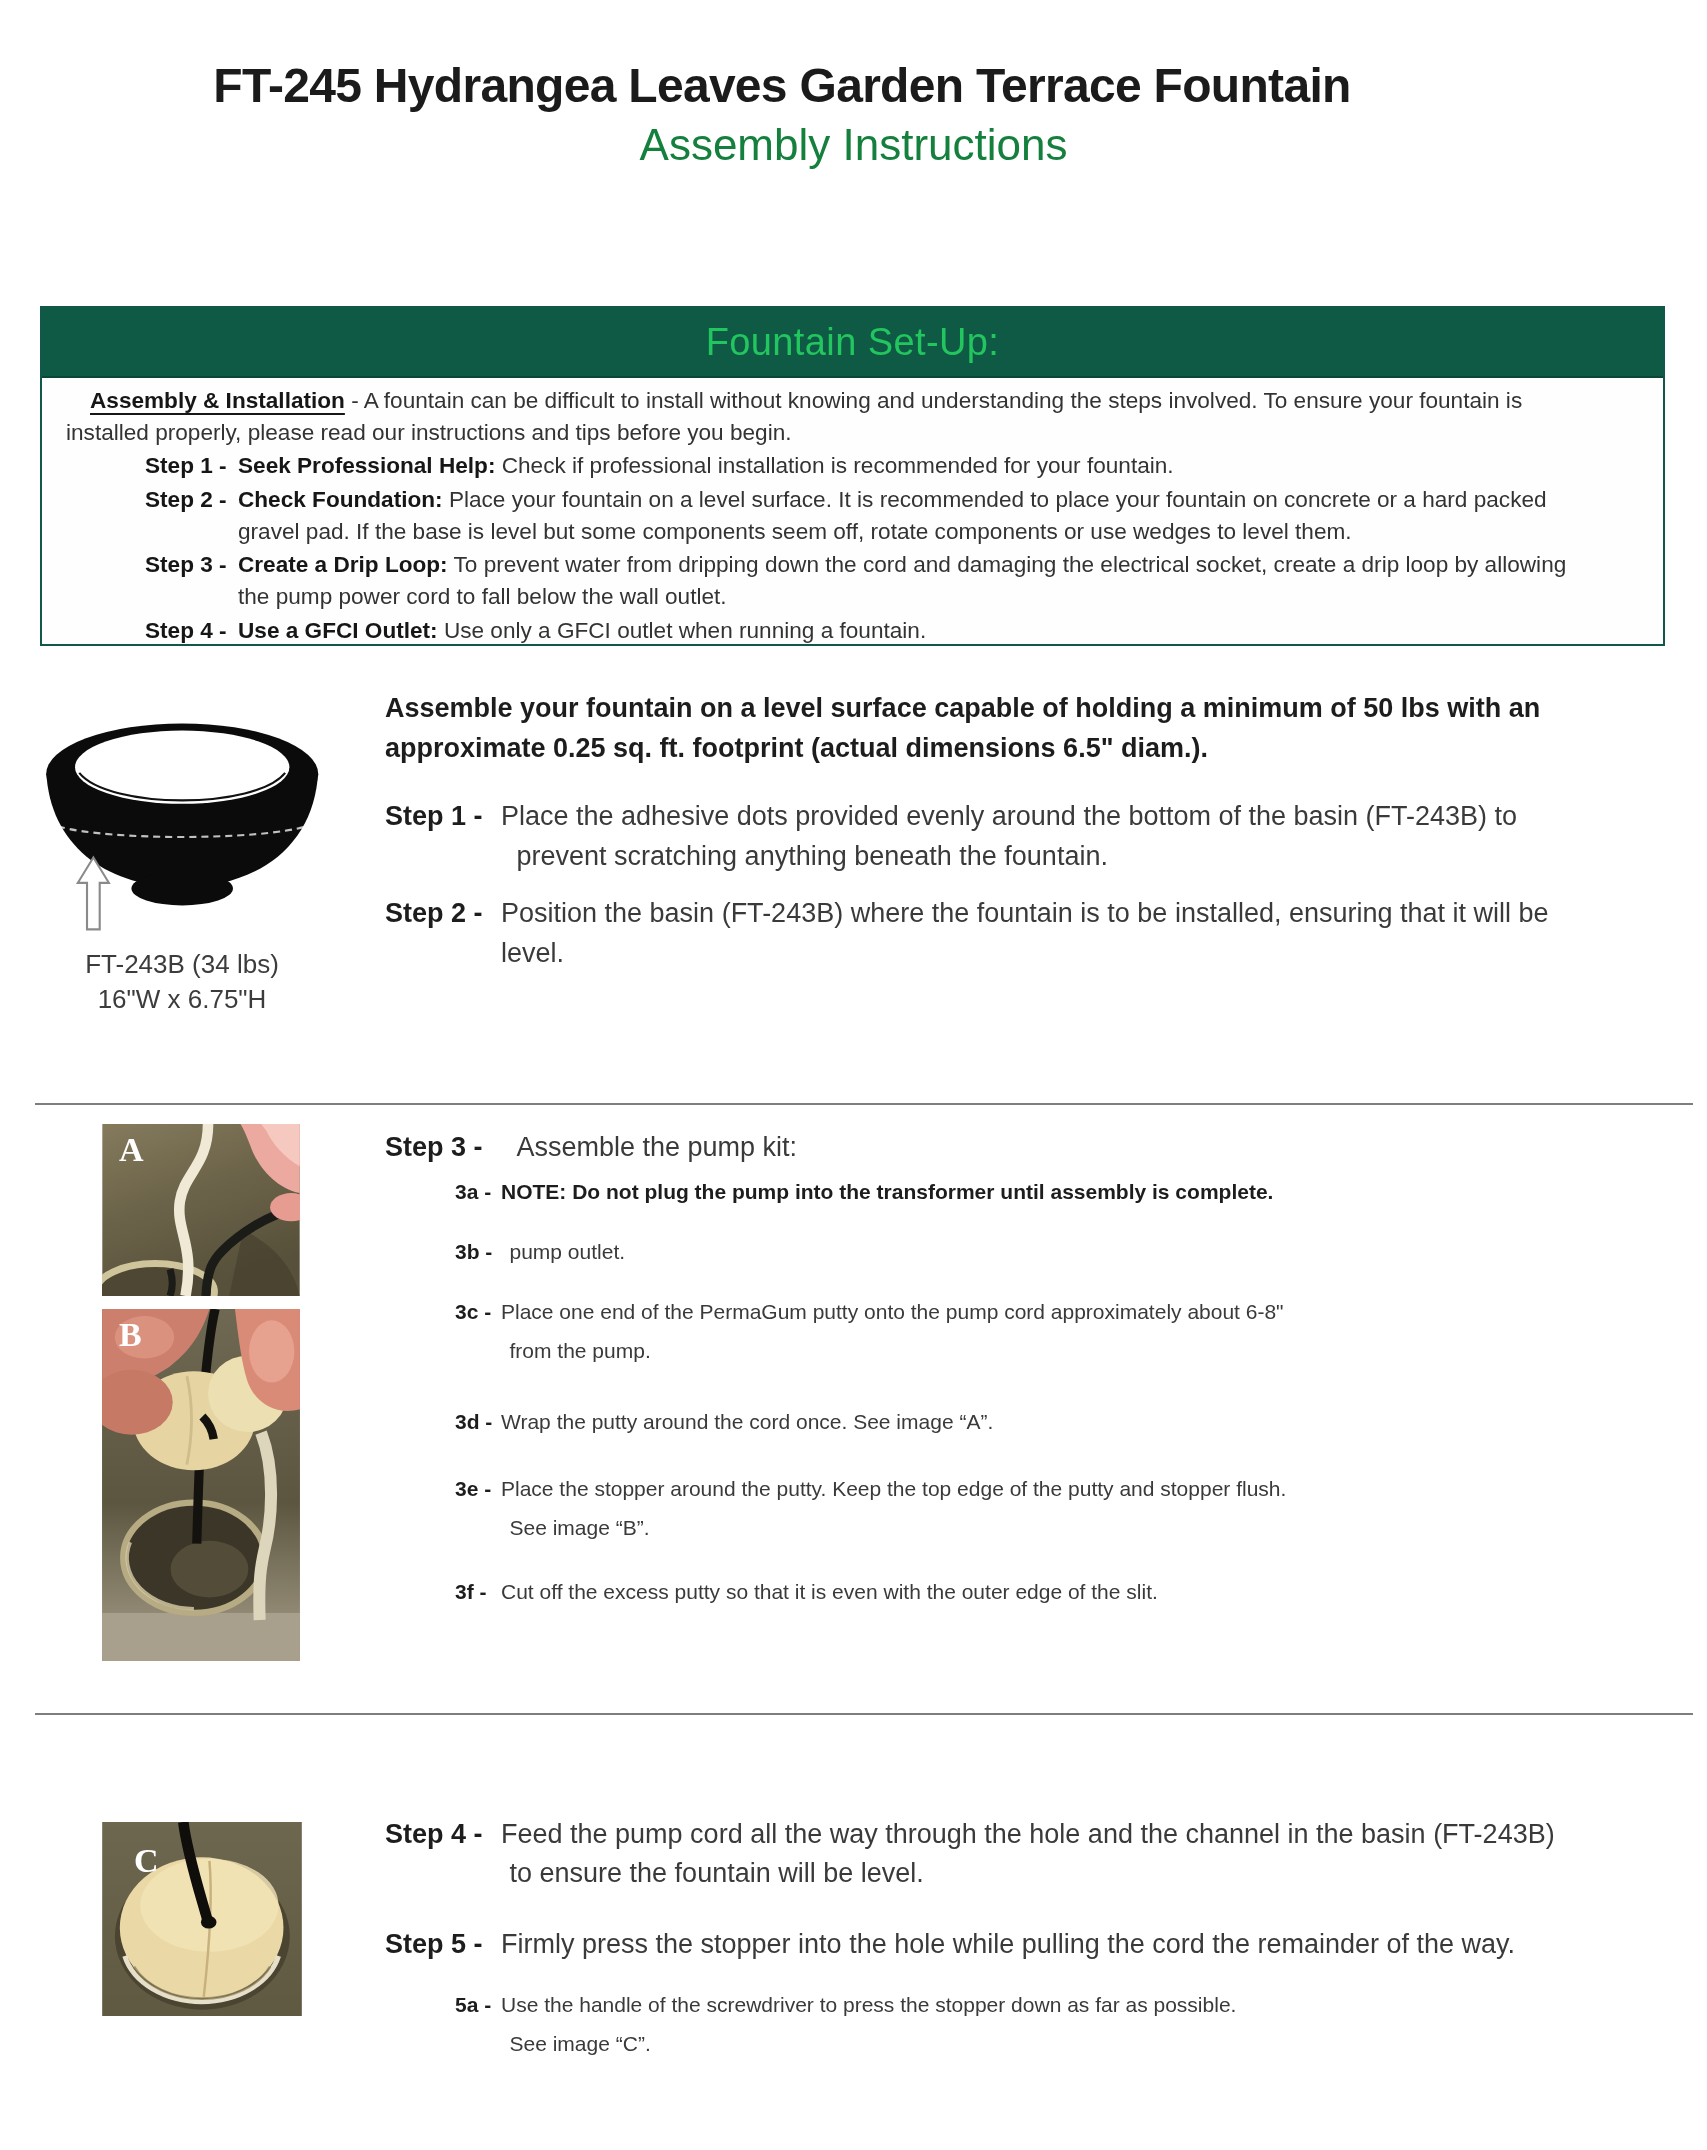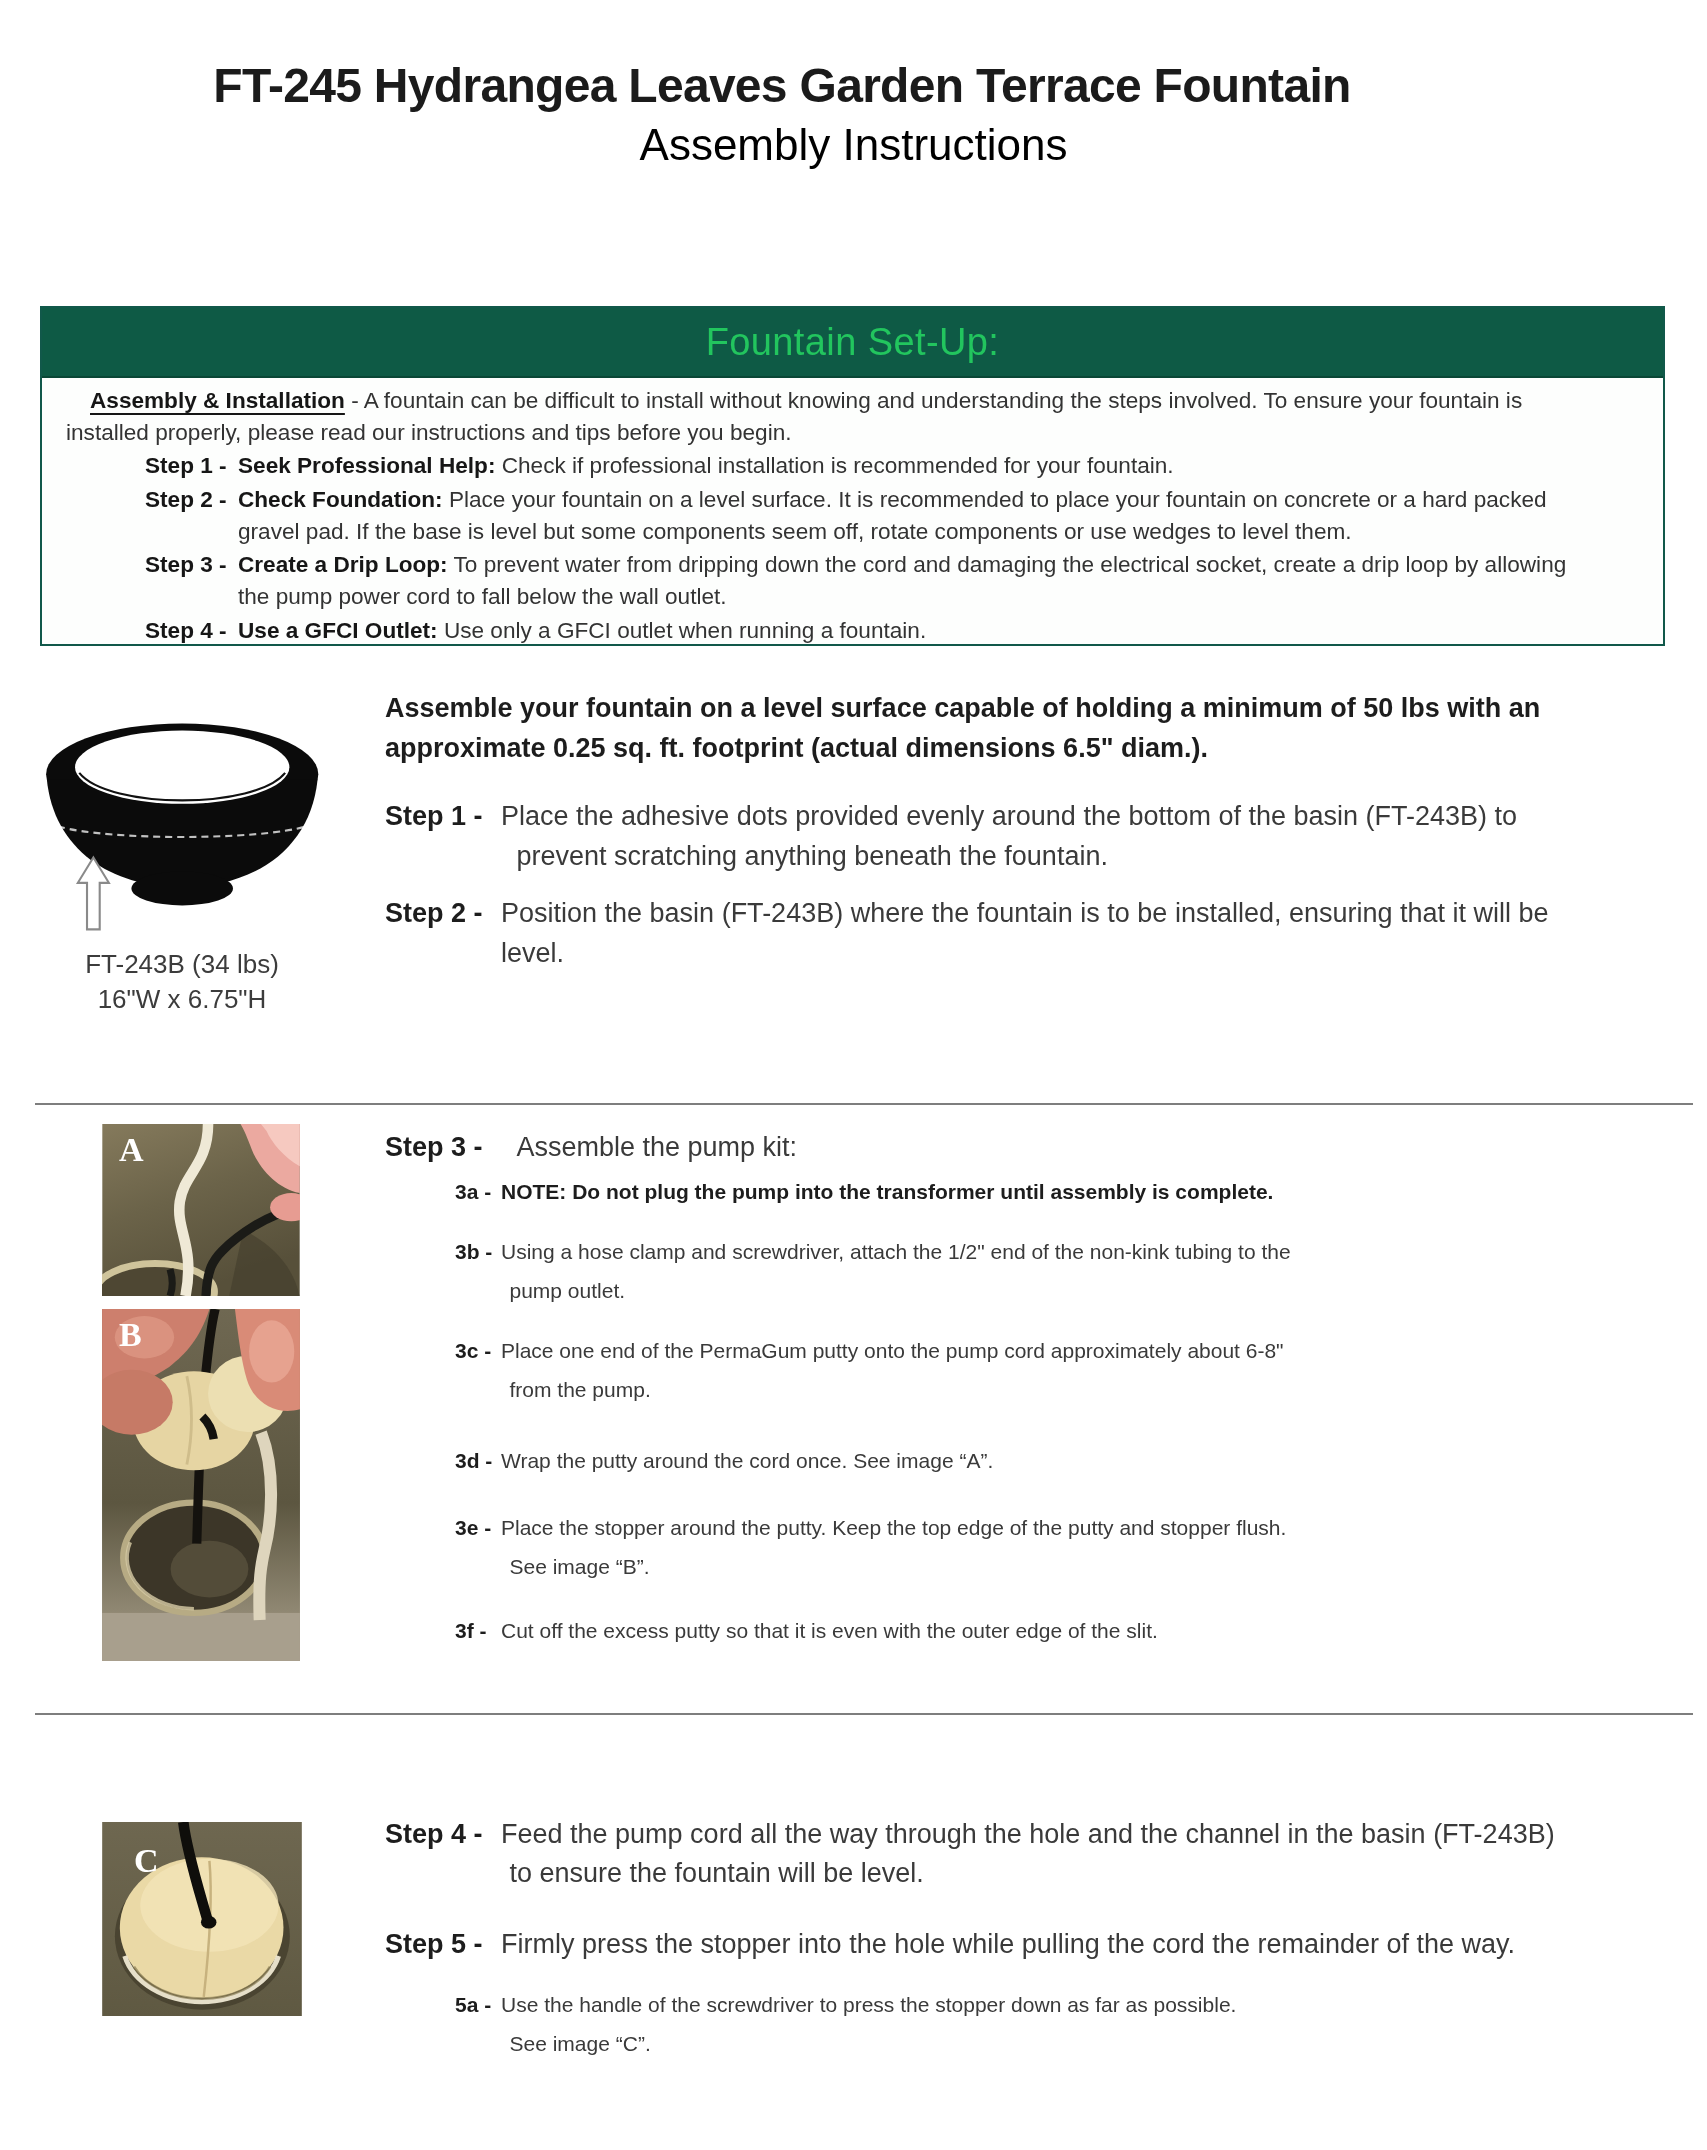--- a/index.html
+++ b/index.html
@@ -3,21 +3,21 @@
 <meta charset="utf-8">
 <style>
   html,body{margin:0;padding:0;background:#ffffff;}
   .page{position:relative;width:1707px;height:2151px;background:#ffffff;
         font-family:"Liberation Sans",sans-serif;color:#383838;overflow:hidden;}
 
   
   .doc-title{position:absolute;top:58px;left:0;width:1564px;text-align:center;
              font-size:48px;font-weight:bold;color:#1b1b1b;letter-spacing:-0.7px;}
   .doc-subtitle{position:absolute;top:120px;left:0;width:1707px;text-align:center;
-             font-size:44px;font-weight:400;color:#000000;}
+             font-size:44px;font-weight:400;color:#15803d;}
 
   
   .setup-box{position:absolute;left:40px;top:306px;width:1621px;height:336px;
              border:2.1px solid #11584A;background:#fdfefd;}
   .setup-bar{height:68px;background:#0E5A45;border-bottom:2.8px solid #0a4736;
              display:flex;align-items:center;justify-content:center;}
   .setup-bar-title{color:#22c55e;font-size:38px;font-weight:400;letter-spacing:0.4px;}
   .setup-content{padding:7px 18.4px 0 24px;font-size:22.6px;line-height:32px;color:#333;}
   .bintro-label{font-weight:bold;color:#161616;text-decoration:underline;
                 text-decoration-thickness:2.1px;text-underline-offset:5px;margin-left:24px;}
@@ -194,21 +194,20 @@
     </div>
   </div>
 
   <div class="substeps">
     <div class="sub">
       <span class="sublabel">3a -</span>
       <span class="allbold">NOTE: Do not plug the pump into the transformer until assembly is complete.</span>
     </div>
     <div class="sub" style="margin-top:21px;">
       <span class="sublabel">3b -</span>
-      <span>Using a hose clamp and screwdriver, attach the 1/2" end of the non-kink tubing to the</span>
       <span class="cont" style="padding-left:8.5px;">pump outlet.</span>
     </div>
     <div class="sub" style="margin-top:21px;">
       <span class="sublabel">3c -</span>
       <span>Place one end of the PermaGum putty onto the pump cord approximately about 6-8"</span>
       <span class="cont" style="padding-left:8.5px;">from the pump.</span>
     </div>
     <div class="sub" style="margin-top:32px;">
       <span class="sublabel">3d -</span>
       <span>Wrap the putty around the cord once. See image “A”.</span>

